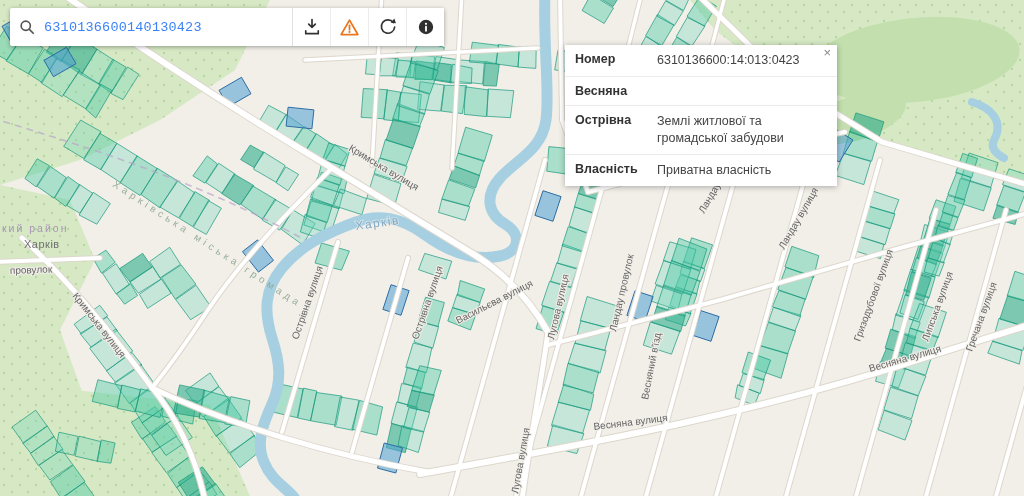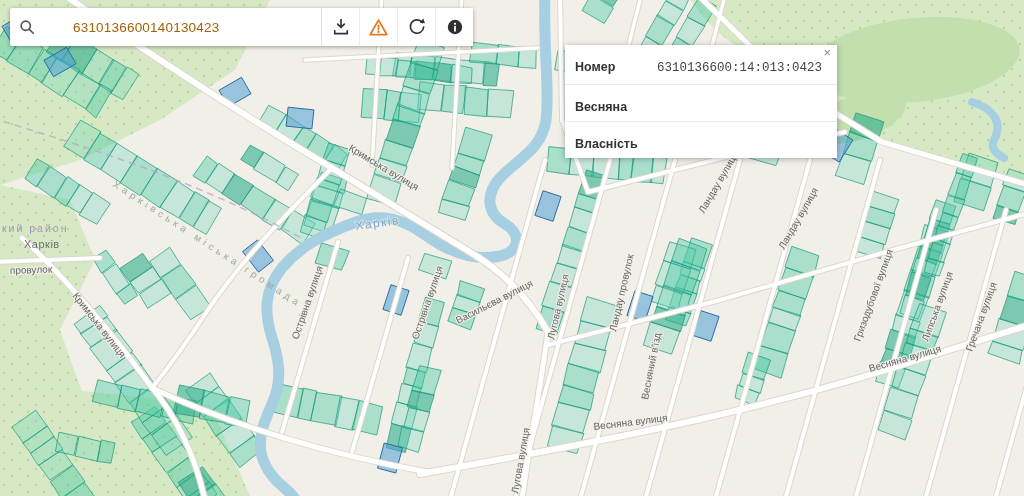--- a/index.html
+++ b/index.html
@@ -4,34 +4,34 @@
 <style>
   html,body{margin:0;padding:0;}
   body{font-family:"Liberation Sans",sans-serif;background:#e8e8e8;}
   .stage{position:relative;width:1024px;height:496px;overflow:hidden;background:#f2efe9;}
   svg{display:block;}
 
   
   .searchbar{position:absolute;top:8px;left:10px;height:38px;display:flex;align-items:stretch;
     background:#fff;border-radius:2px;box-shadow:0 1px 4px rgba(0,0,0,.35);z-index:6;}
   .sicon{width:34px;display:flex;align-items:center;justify-content:center;cursor:pointer;}
-  .sinput{width:248px;border:none;outline:none;font-family:Liberation Sans, sans-serif;
-    font-size:13.5px;color:#a16207;letter-spacing:.2px;background:transparent;padding:0;margin-left:29px;}
+  .sinput{width:248px;border:none;outline:none;font-family:Liberation Mono, monospace;
+    font-size:13.5px;color:#3b82f6;letter-spacing:.2px;background:transparent;padding:0;}
   .sbtn{width:38px;border:none;border-left:1px solid #ececec;background:#fff;padding:0;
     display:flex;align-items:center;justify-content:center;cursor:pointer;}
   .sbtn:first-of-type{border-left:1px solid #e2e2e2;}
 
   
   .popup{position:absolute;left:565px;top:45px;width:272px;background:#fff;z-index:6;
     box-shadow:0 1px 6px rgba(0,0,0,.3);font-size:12.5px;}
   .popup .close{position:absolute;top:0;right:6px;color:#888;font-size:13px;line-height:15px;cursor:pointer;}
-  .prow{display:grid;grid-template-columns:78px 1fr;column-gap:4px;padding:7px 10px;border-bottom:1px solid #ececec;margin-top:8px;}
+  .prow{display:grid;grid-template-columns:78px 1fr;column-gap:4px;padding:7px 10px;border-bottom:1px solid #ececec;}
   .prow:last-child{border-bottom:none;}
   .plabel{font-weight:bold;color:#333;}
-  .pvalue{color:#444;line-height:1.35;font-family:Liberation Mono, monospace;}
+  .pvalue{color:#444;line-height:1.35;}
 
   
   .street-label{font-family:"Liberation Sans",sans-serif;font-size:10px;fill:#666;
     paint-order:stroke;stroke:#f2efe9;stroke-width:2.2px;stroke-linejoin:round;}
   .water-label{font-family:"Liberation Sans",sans-serif;font-size:12px;fill:#7fa9c7;letter-spacing:1.5px;
     paint-order:stroke;stroke:rgba(242,238,233,.55);stroke-width:2px;}
   .admin-label{font-family:"Liberation Sans",sans-serif;font-size:10px;fill:#8fa892;letter-spacing:4px;opacity:.9;}
   .district-label{font-family:"Liberation Sans",sans-serif;font-size:10.5px;fill:#a893b5;letter-spacing:2px;}
   .city-label{font-family:"Liberation Sans",sans-serif;font-size:11px;fill:#707070;letter-spacing:.5px;}
 </style>
@@ -460,17 +460,22 @@
   <div class="popup">
     <span class="close">×</span>
     <div class="prow">
       <div class="plabel">Номер</div>
       <div class="pvalue">6310136600:14:013:0423</div>
     </div>
     <div class="prow">
       <div class="plabel">Весняна</div>
     </div>
     <div class="prow">
+      <div class="plabel">Острівна</div>
+      <div class="pvalue">Землі житлової та громадської забудови</div>
+    </div>
+    <div class="prow">
       <div class="plabel">Власність</div>
+      <div class="pvalue">Приватна власність</div>
     </div>
   </div>
 
 </div>
 
 </body></html>

